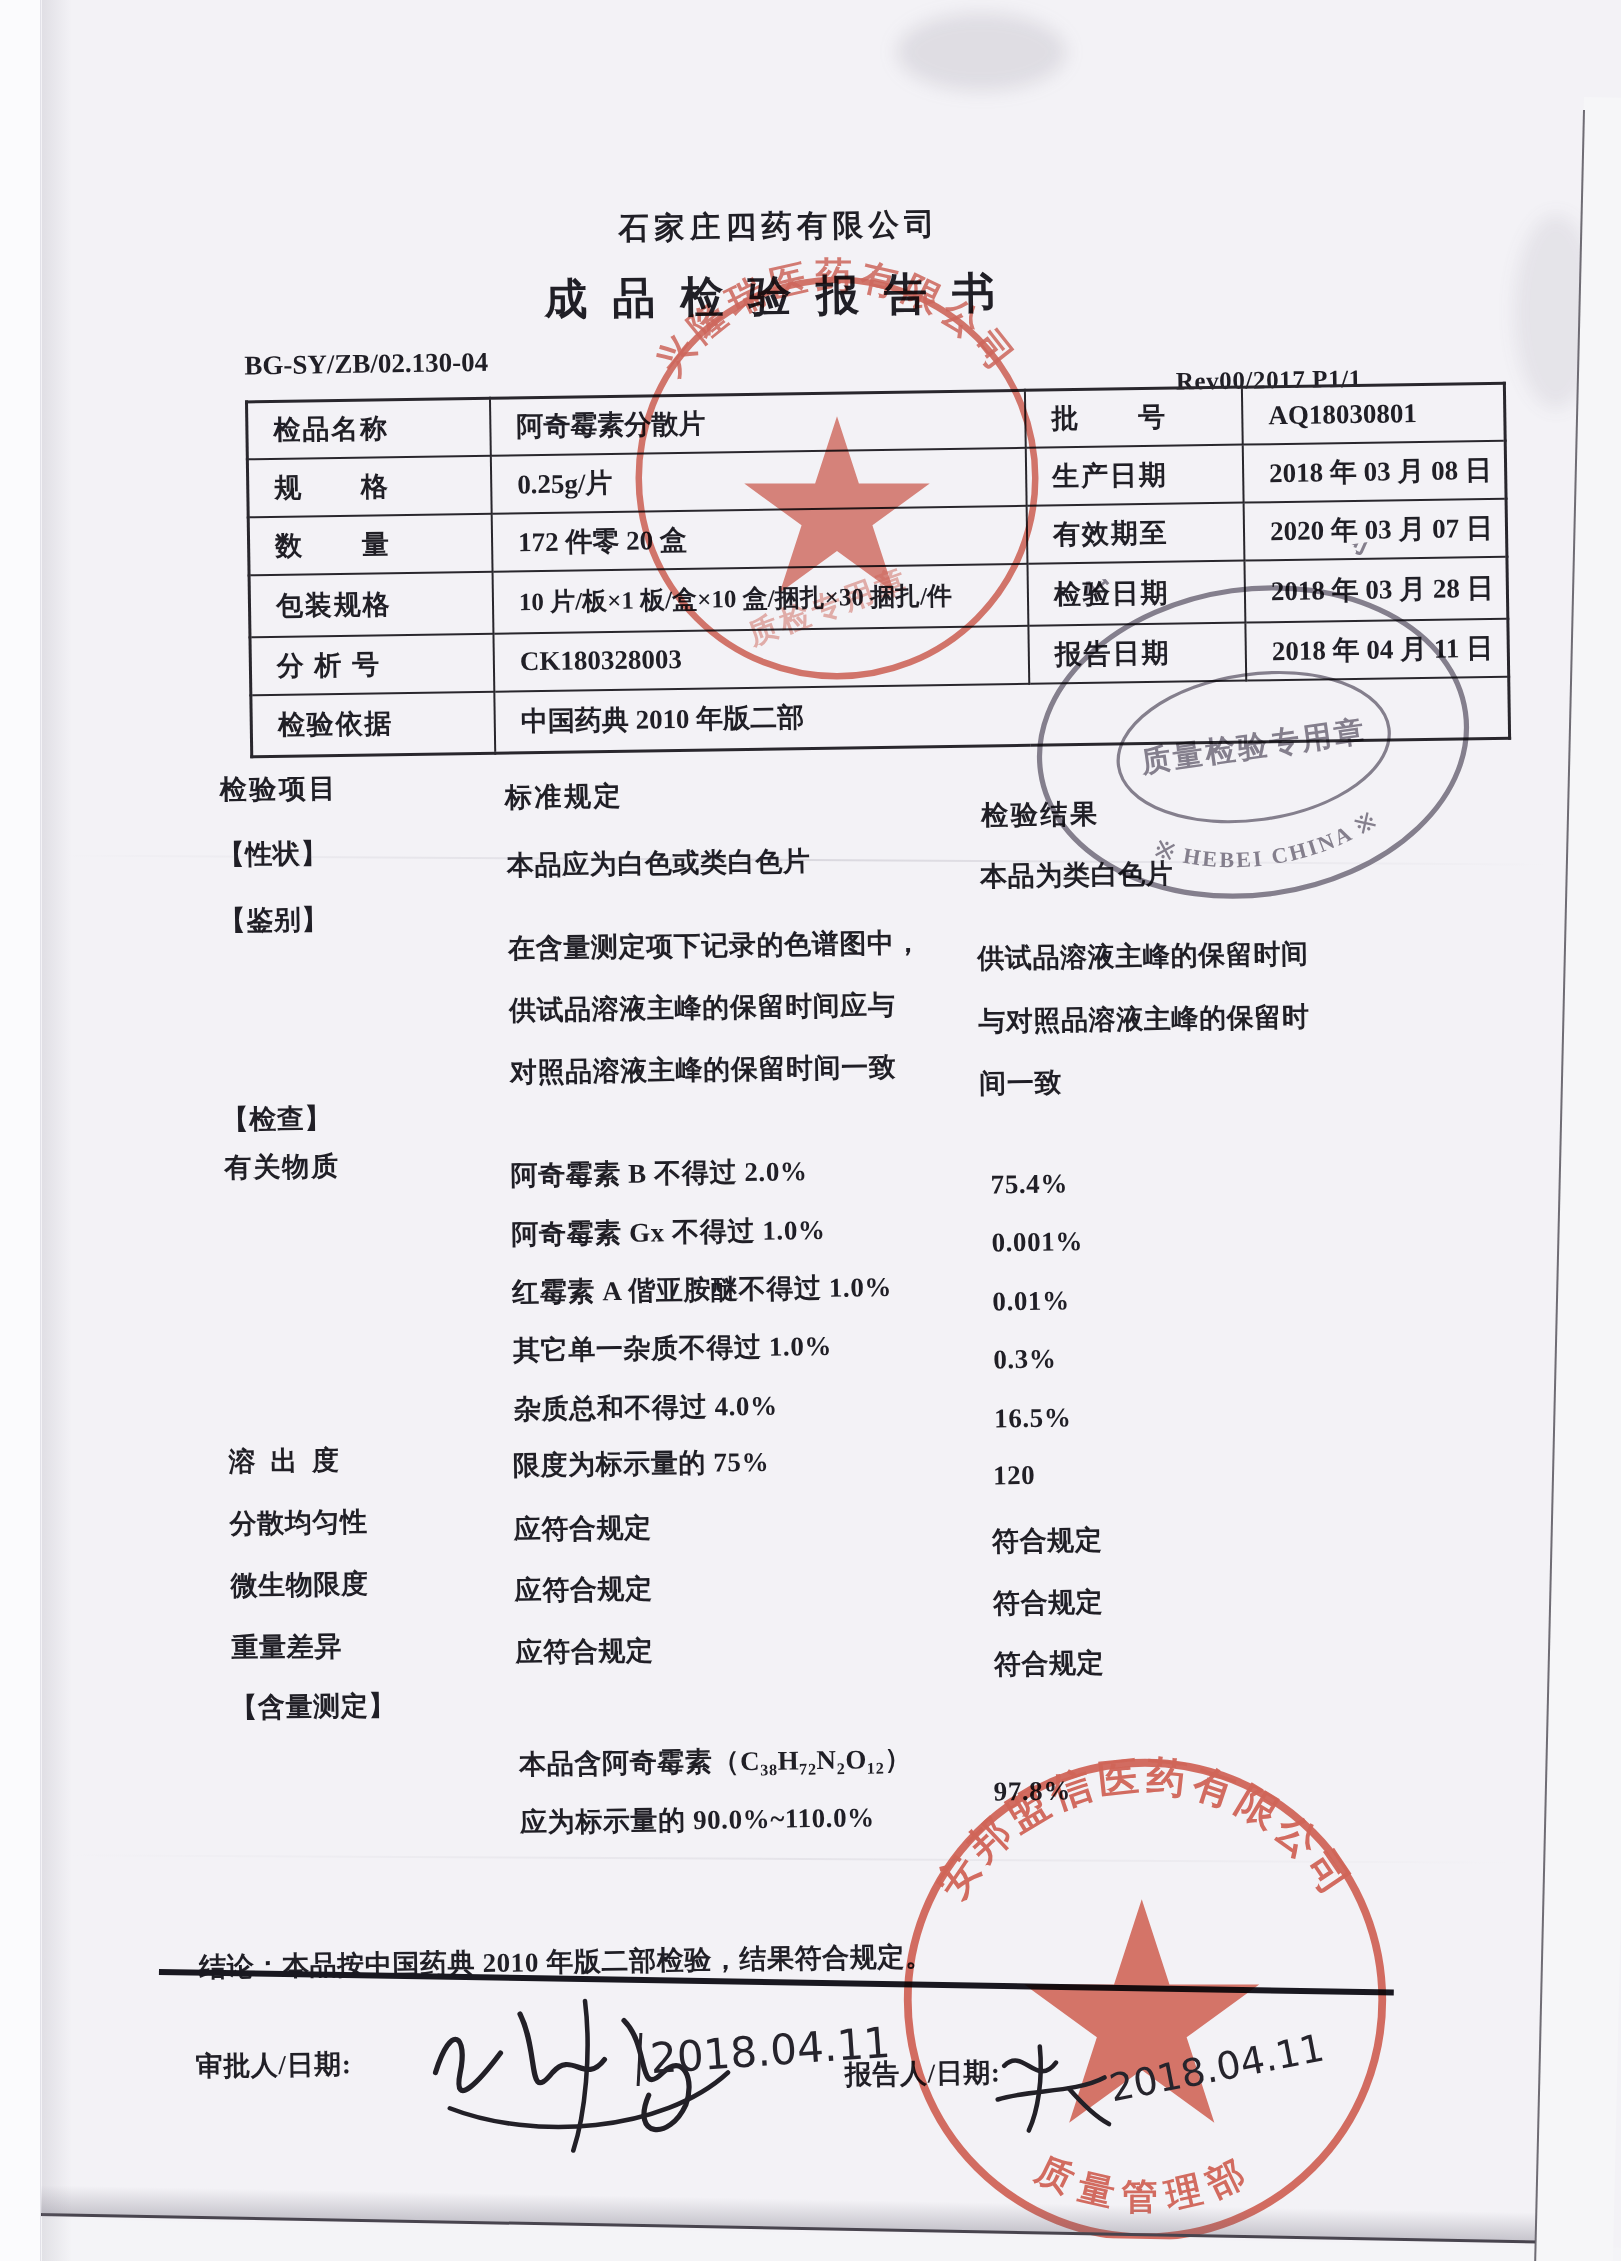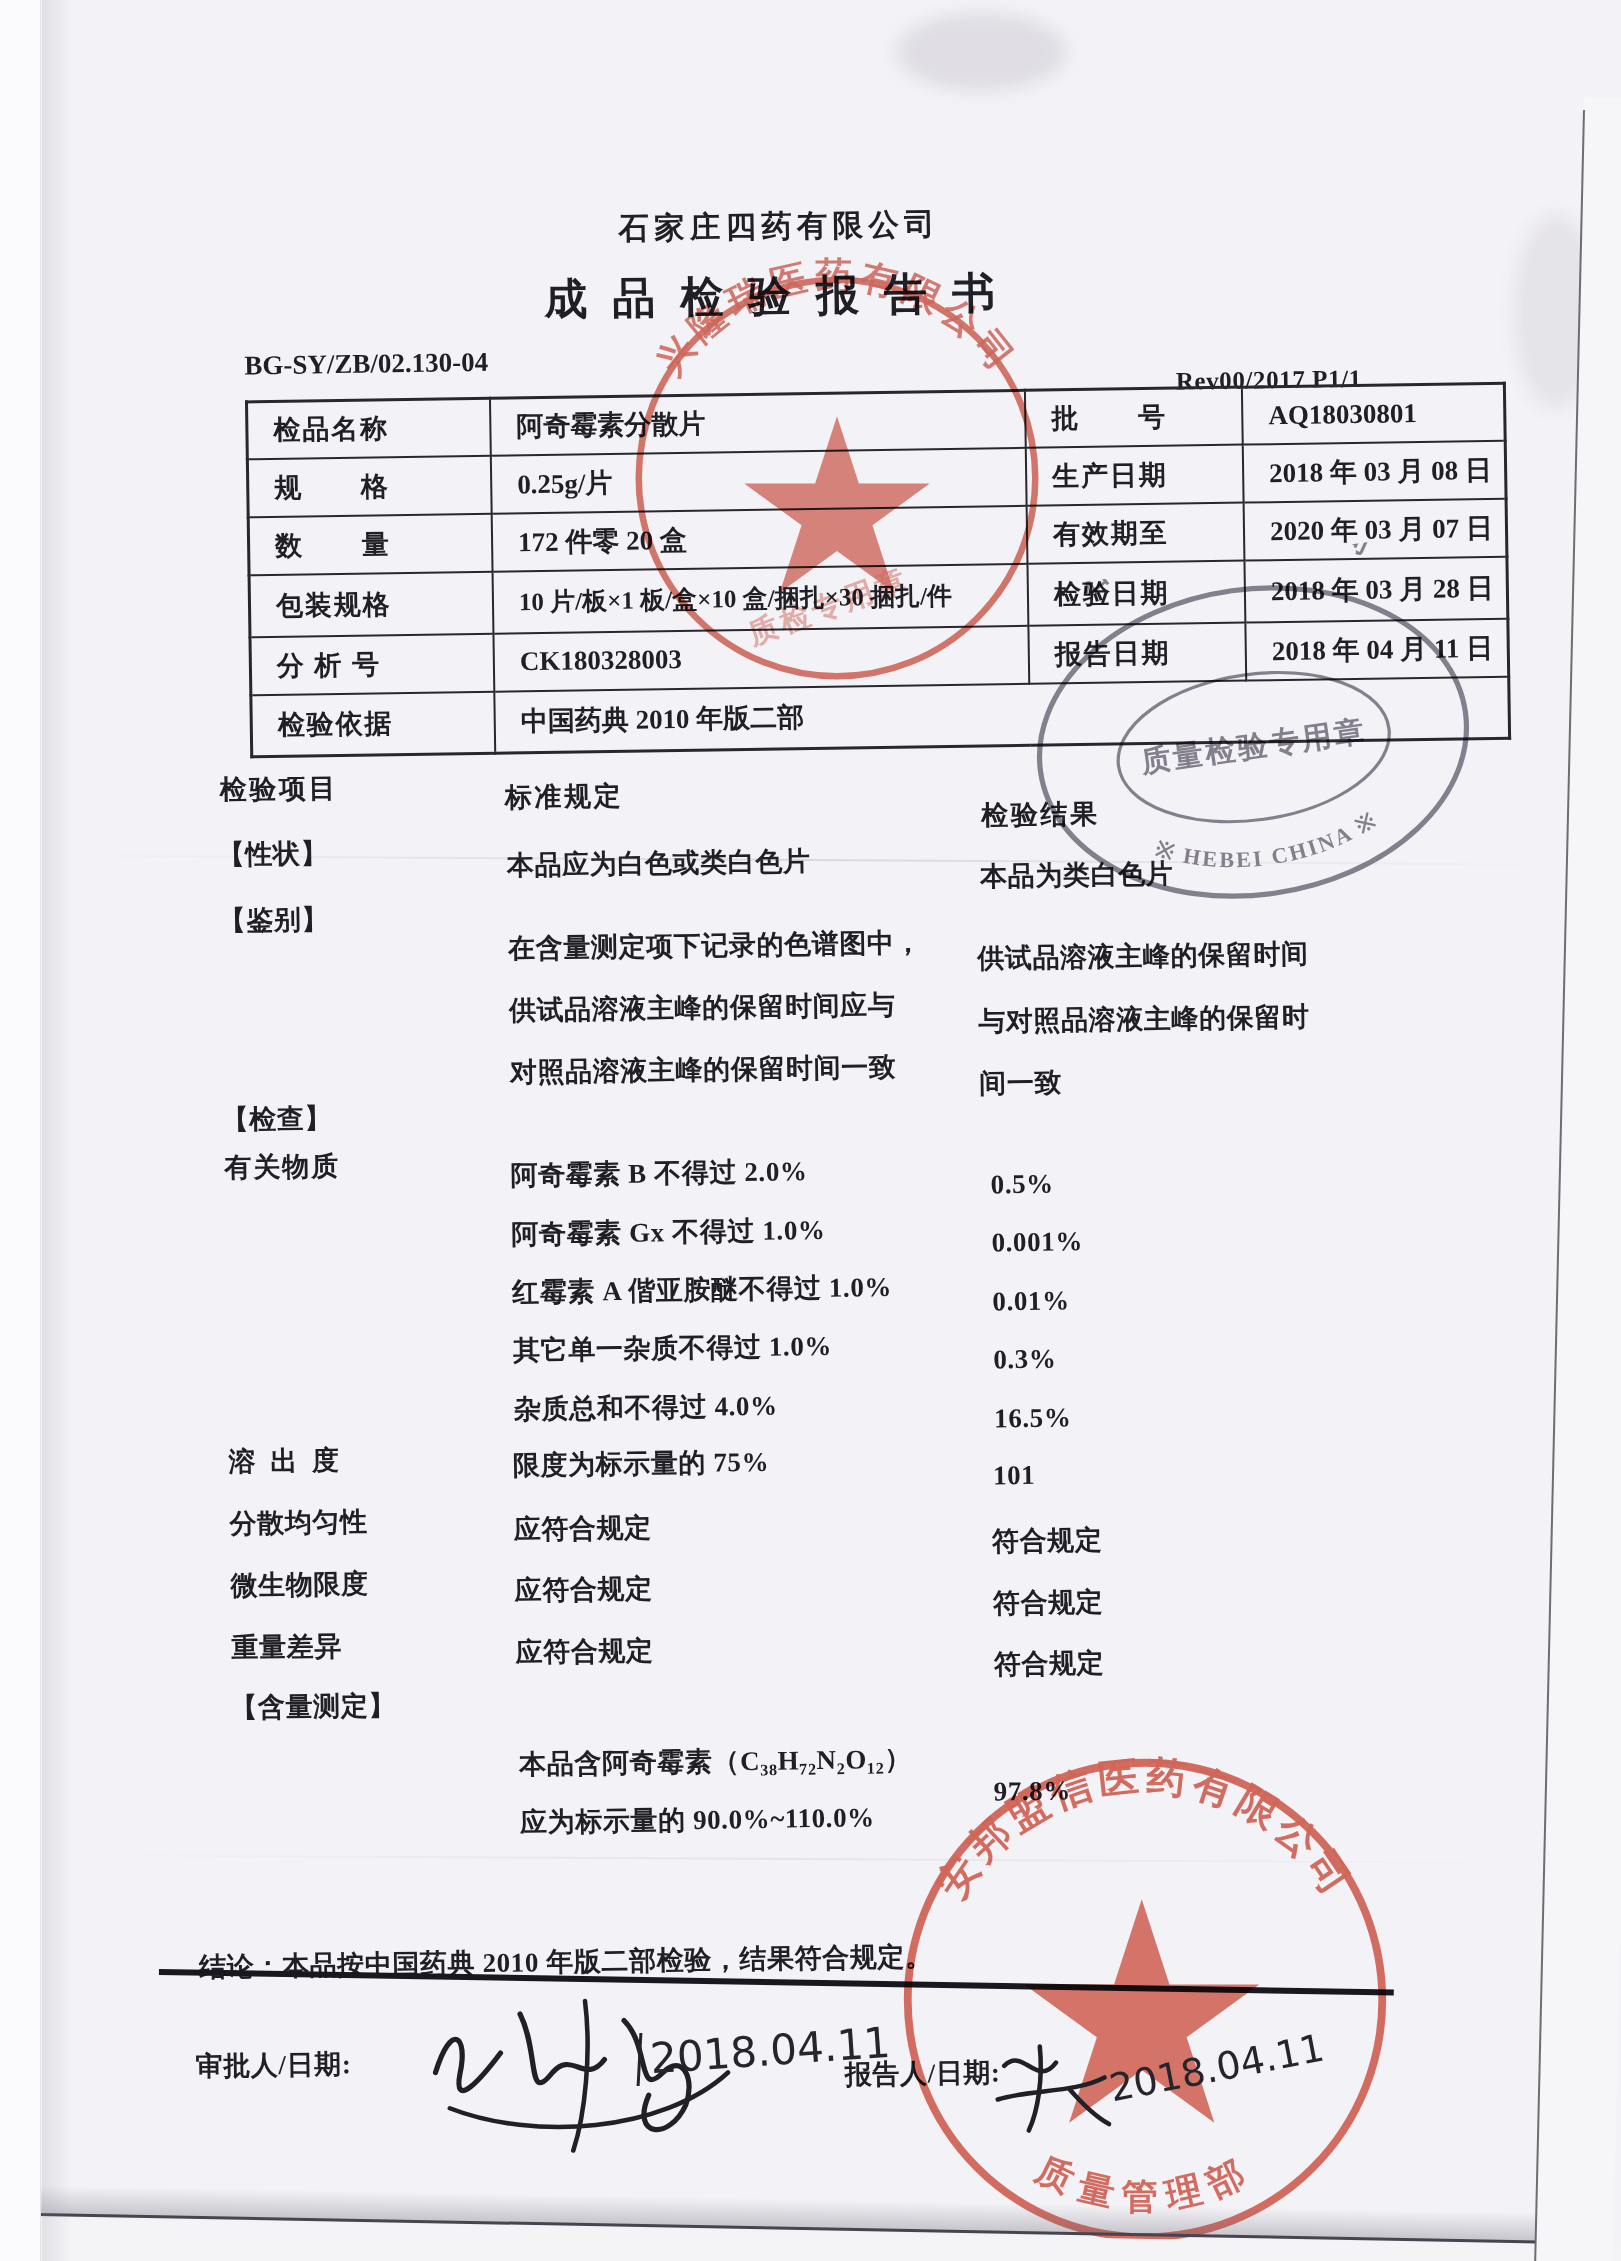--- a/index.html
+++ b/index.html
@@ -104,33 +104,33 @@
     <div class="t" style="left:494px;top:1000px;">供试品溶液主峰的保留时间应与</div>
     <div class="t" style="left:494px;top:1062px;">对照品溶液主峰的保留时间一致</div>
     <div class="t" style="left:963px;top:955px;">供试品溶液主峰的保留时间</div>
     <div class="t" style="left:963px;top:1018px;">与对照品溶液主峰的保留时</div>
     <div class="t" style="left:963px;top:1080px;">间一致</div>
 
     <div class="t" style="left:205px;top:1105px;">【检查】</div>
 
     <div class="t" style="left:207px;top:1153px;letter-spacing:1.9px;">有关物质</div>
     <div class="t" style="left:493px;top:1165px;">阿奇霉素 B 不得过 2.0%</div>
-    <div class="t" style="left:973px;top:1184px;">0.5%</div>
+    <div class="t" style="left:973px;top:1184px;">75.4%</div>
     <div class="t" style="left:493px;top:1224px;">阿奇霉素 Gx 不得过 1.0%</div>
     <div class="t" style="left:973px;top:1242px;">0.001%</div>
     <div class="t" style="left:493px;top:1282px;">红霉素 A 偕亚胺醚不得过 1.0%</div>
     <div class="t" style="left:973px;top:1301px;">0.01%</div>
     <div class="t" style="left:493px;top:1340px;">其它单一杂质不得过 1.0%</div>
     <div class="t" style="left:973px;top:1359px;text-align:center;">0.3%</div>
     <div class="t" style="left:493px;top:1399px;">杂质总和不得过 4.0%</div>
     <div class="t" style="left:973px;top:1418px;">16.5%</div>
 
     <div class="t" style="left:207px;top:1447px;letter-spacing:3.9px;">溶 出 度</div>
     <div class="t" style="left:491px;top:1455px;">限度为标示量的 75%</div>
-    <div class="t" style="left:971px;top:1475px;">101</div>
+    <div class="t" style="left:971px;top:1475px;">120</div>
 
     <div class="t" style="left:207px;top:1509px;">分散均匀性</div>
     <div class="t" style="left:491px;top:1519px;">应符合规定</div>
     <div class="t" style="left:969px;top:1538px;">符合规定</div>
 
     <div class="t" style="left:207px;top:1571px;">微生物限度</div>
     <div class="t" style="left:491px;top:1580px;">应符合规定</div>
     <div class="t" style="left:969px;top:1600px;">符合规定</div>
 
     <div class="t" style="left:207px;top:1633px;">重量差异</div>

